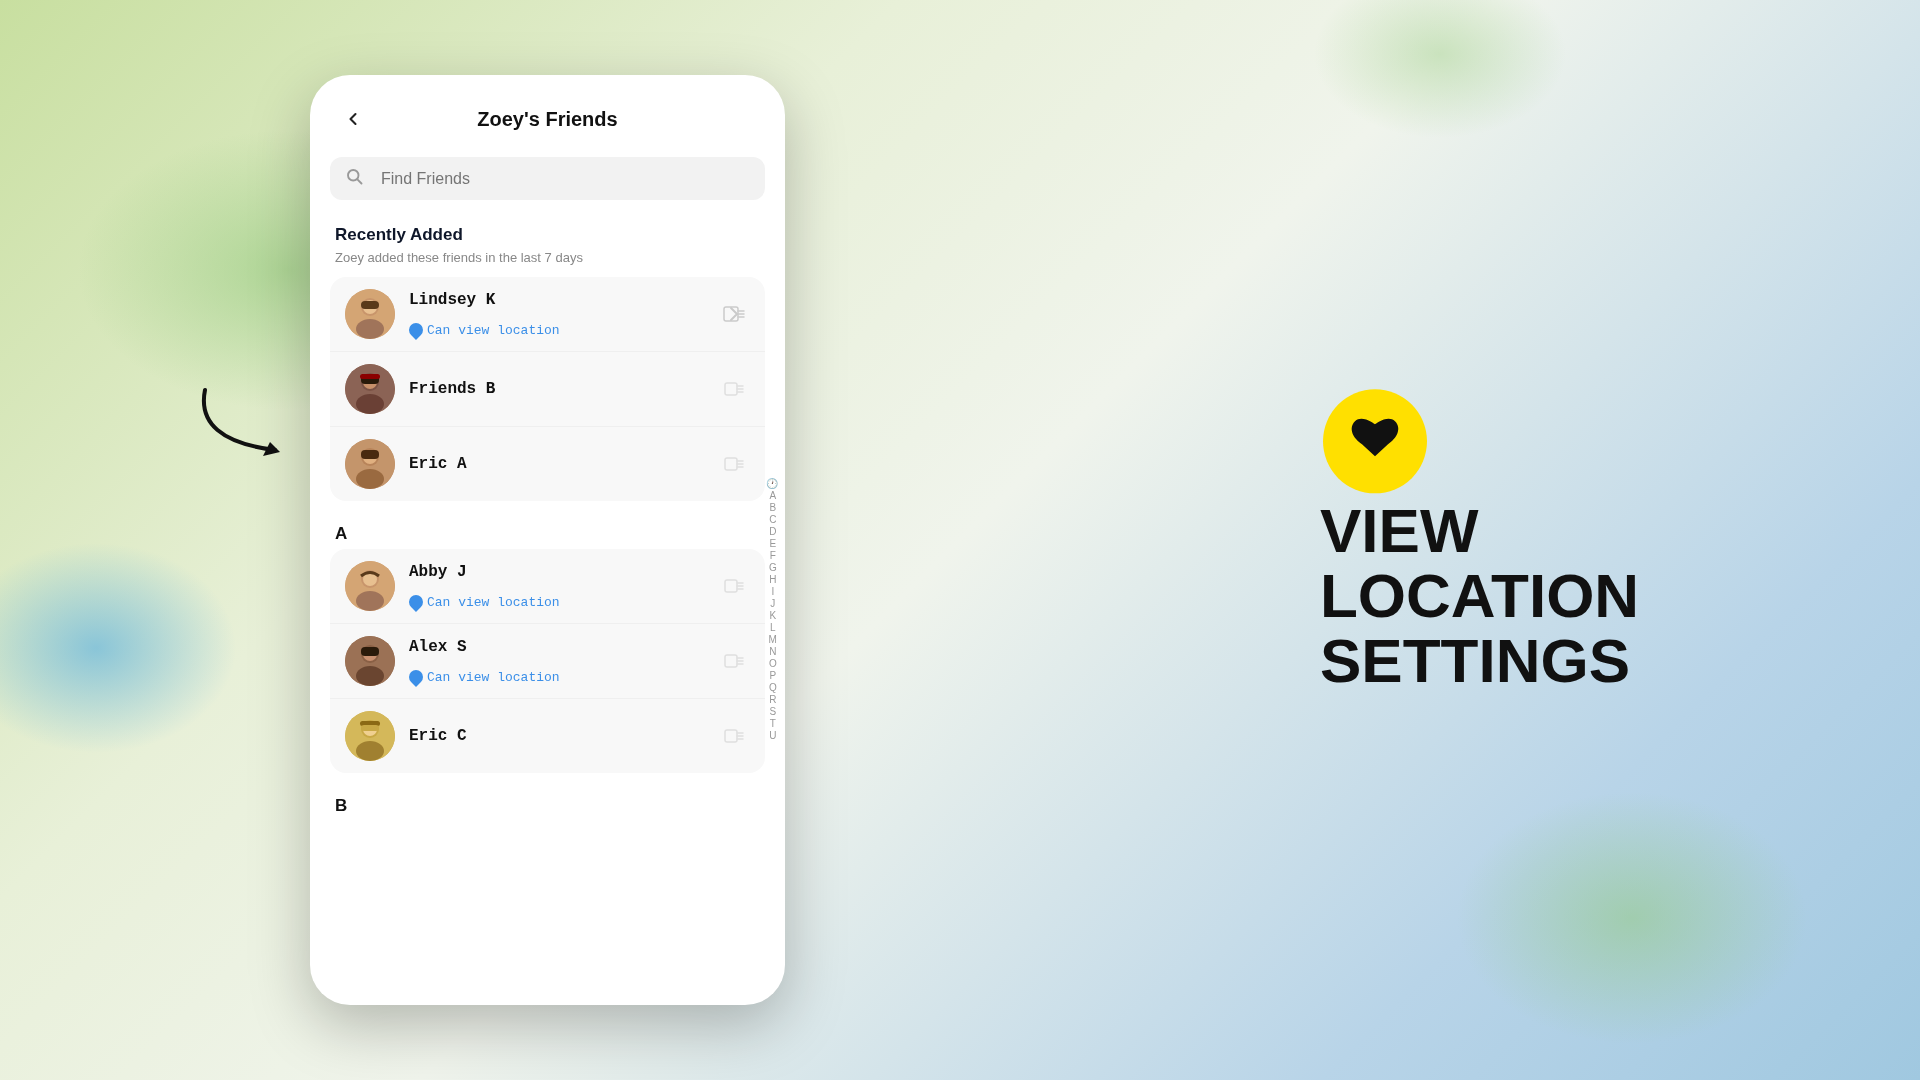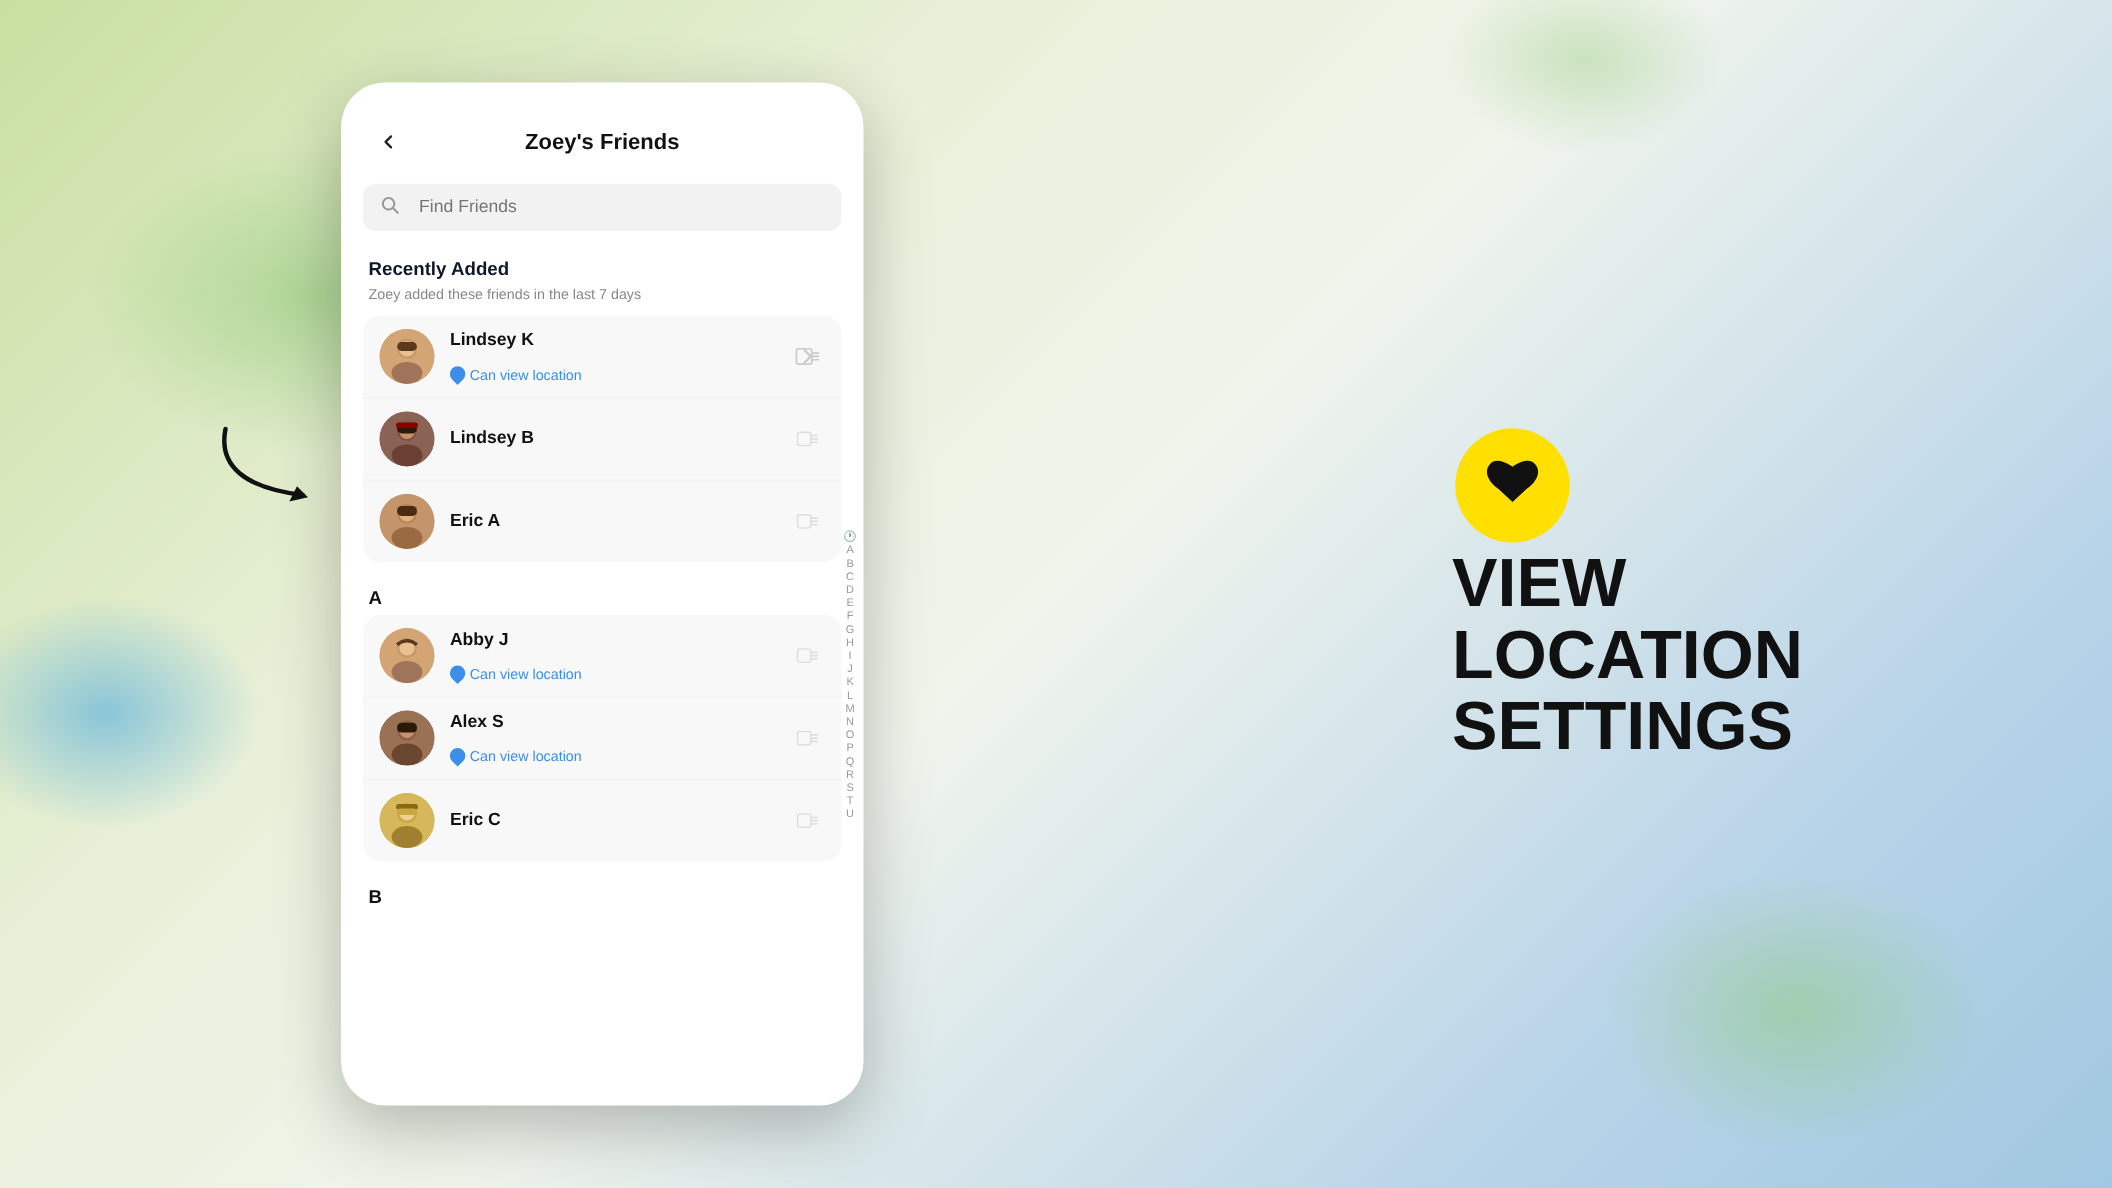--- a/index.html
+++ b/index.html
@@ -51,21 +51,21 @@
       flex: 1;
       display: flex;
       flex-direction: column;
       overflow: hidden;
     }
 
     
     .header {
       display: flex;
       align-items: center;
-      padding: 36px 25px 15px;
+      padding: 26px 25px 15px;
       position: relative;
     }
 
     .back-btn {
       width: 36px;
       height: 36px;
       display: flex;
       align-items: center;
       justify-content: center;
       cursor: pointer;
@@ -162,20 +162,21 @@
       flex-shrink: 0;
       display: flex;
       align-items: center;
       justify-content: center;
       font-size: 28px;
       overflow: hidden;
     }
 
     .friend-info {
       flex: 1;
+      font-family: Liberation Mono, monospace;
     }
 
     .friend-name {
       font-size: 16px;
       font-weight: 600;
       color: #111;
       line-height: 1.3;
     }
 
     .location-status {
@@ -349,21 +350,21 @@
             <svg width="50" height="50" viewBox="0 0 50 50">
               <circle cx="25" cy="25" r="25" fill="#8b6355"></circle>
               <circle cx="25" cy="18" r="9" fill="#7a5245"></circle>
               <ellipse cx="25" cy="40" rx="14" ry="10" fill="#6a4035"></ellipse>
               <circle cx="25" cy="18" r="7" fill="#c8906a"></circle>
               <rect x="16" y="11" width="18" height="9" rx="4" fill="#2a1a0a"></rect>
               <rect x="15" y="10" width="20" height="5" rx="2.5" fill="#8B0000"></rect>
             </svg>
           </div>
           <div class="friend-info">
-            <div class="friend-name">Lindsey B</div>
+            <div class="friend-name">Friends B</div>
           </div>
           <div class="friend-action">
             <svg width="20" height="20" viewBox="0 0 20 20" fill="none">
               <rect x="1" y="4" width="12" height="12" rx="2" stroke="#bbb" stroke-width="1.5" fill="none"></rect>
               <line x1="13" y1="7" x2="19" y2="7" stroke="#bbb" stroke-width="1.5" stroke-linecap="round"></line>
               <line x1="13" y1="10" x2="19" y2="10" stroke="#bbb" stroke-width="1.5" stroke-linecap="round"></line>
               <line x1="13" y1="13" x2="19" y2="13" stroke="#bbb" stroke-width="1.5" stroke-linecap="round"></line>
             </svg>
           </div>
         </div>

